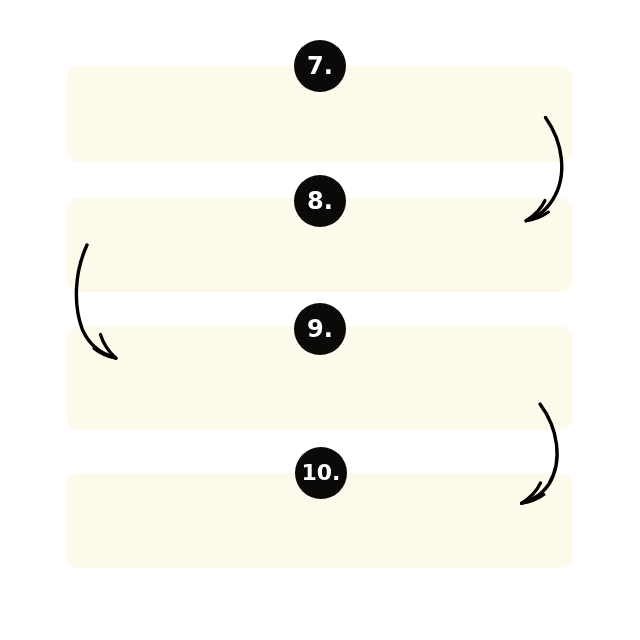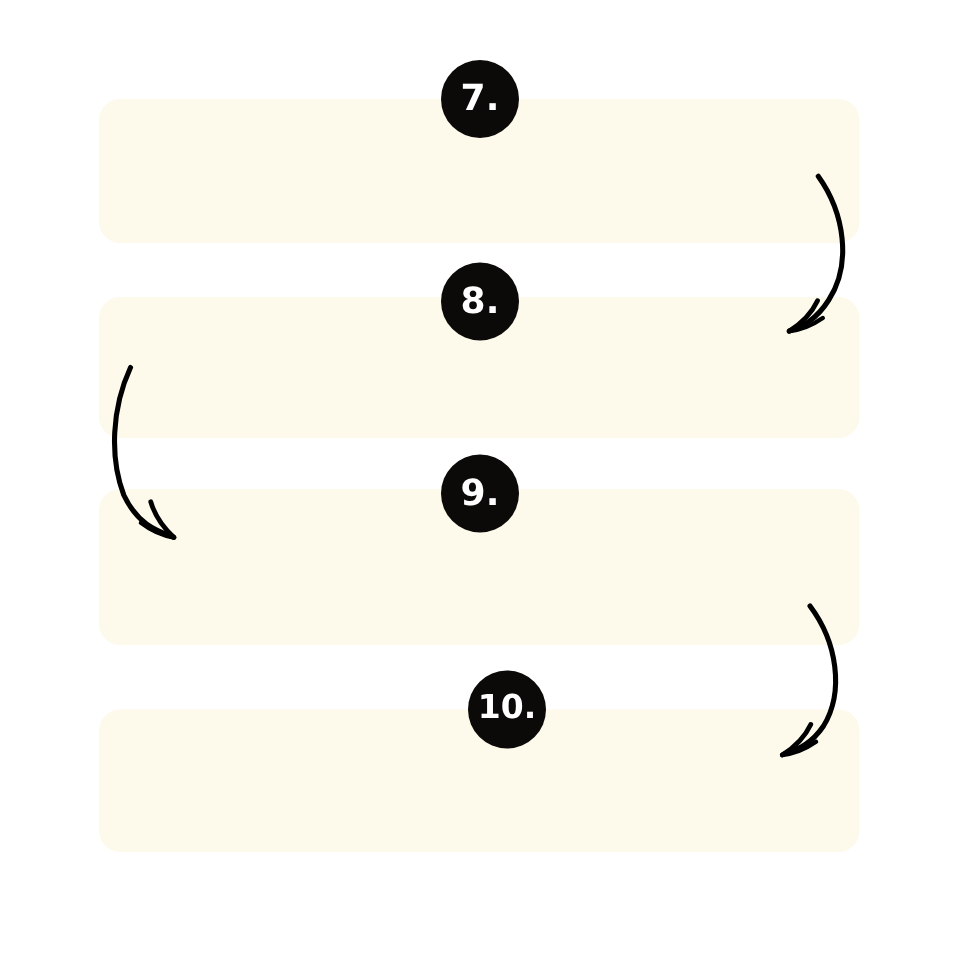--- a/index.html
+++ b/index.html
@@ -68,21 +68,21 @@
 
   
   .card-0 { top: 66px;  height: 96px; }
   .card-1 { top: 198px; height: 94px; }
   .card-2 { top: 326px; height: 104px; }
   .card-3 { top: 473px; height: 95px; }
 
   .badge-0 { left: 294px; top: 40px; }
   .badge-1 { left: 294px; top: 175px; }
   .badge-2 { left: 294px; top: 303px; }
-  .badge-3 { left: 312px; top: 447px; }
+  .badge-3 { left: 295px; top: 447px; }
 
   .badge-0 span, .badge-1 span, .badge-2 span { font-size: 24px; }
   .badge-3 span { font-size: 22px; }
 
   .label-0 { top: 106px; font-size: 27px; }
   .label-1 { top: 234px; font-size: 27px; }
   .label-2 { top: 368px; font-size: 27px; }
   .label-3 { top: 508px; font-size: 27px; }
 </style>
 </head>

